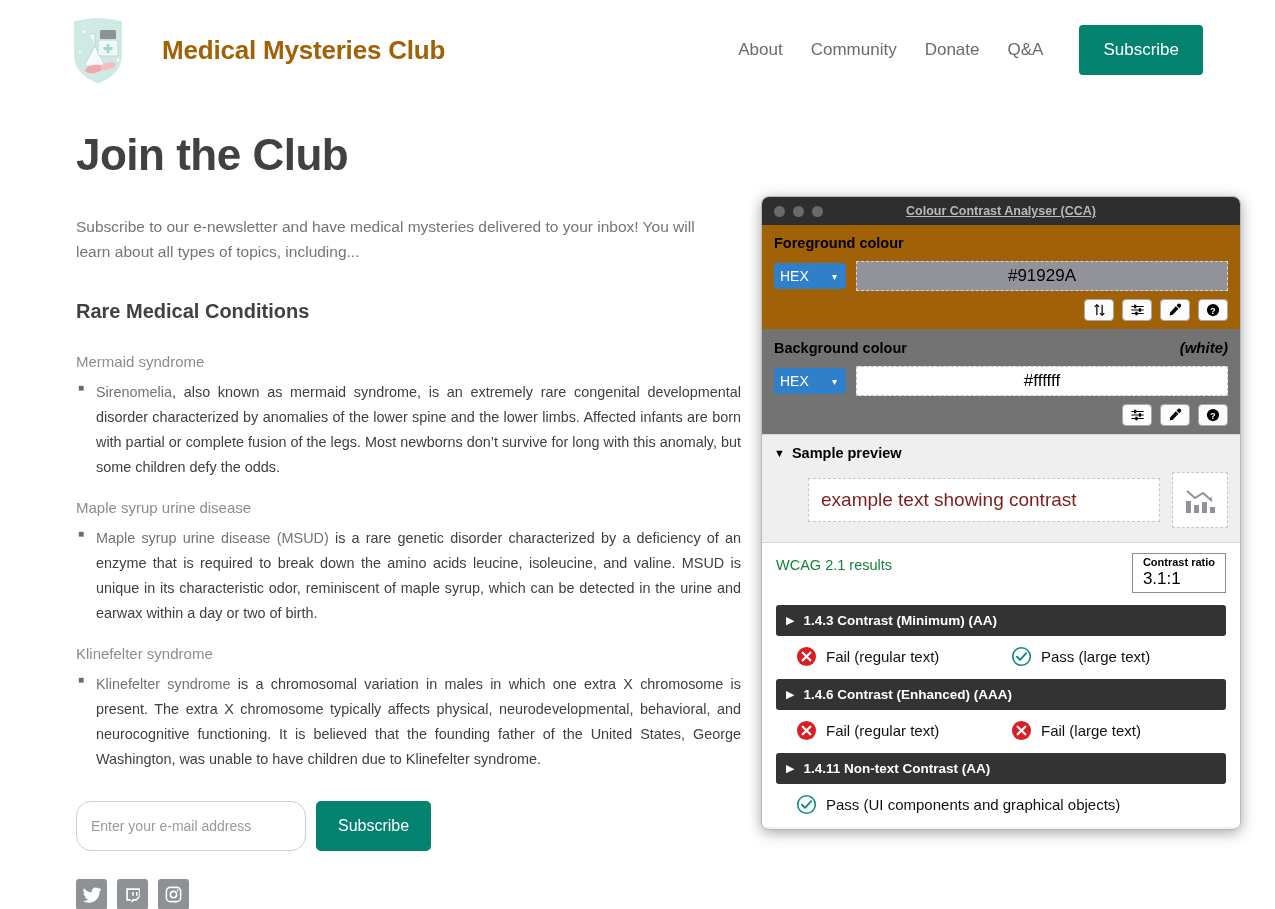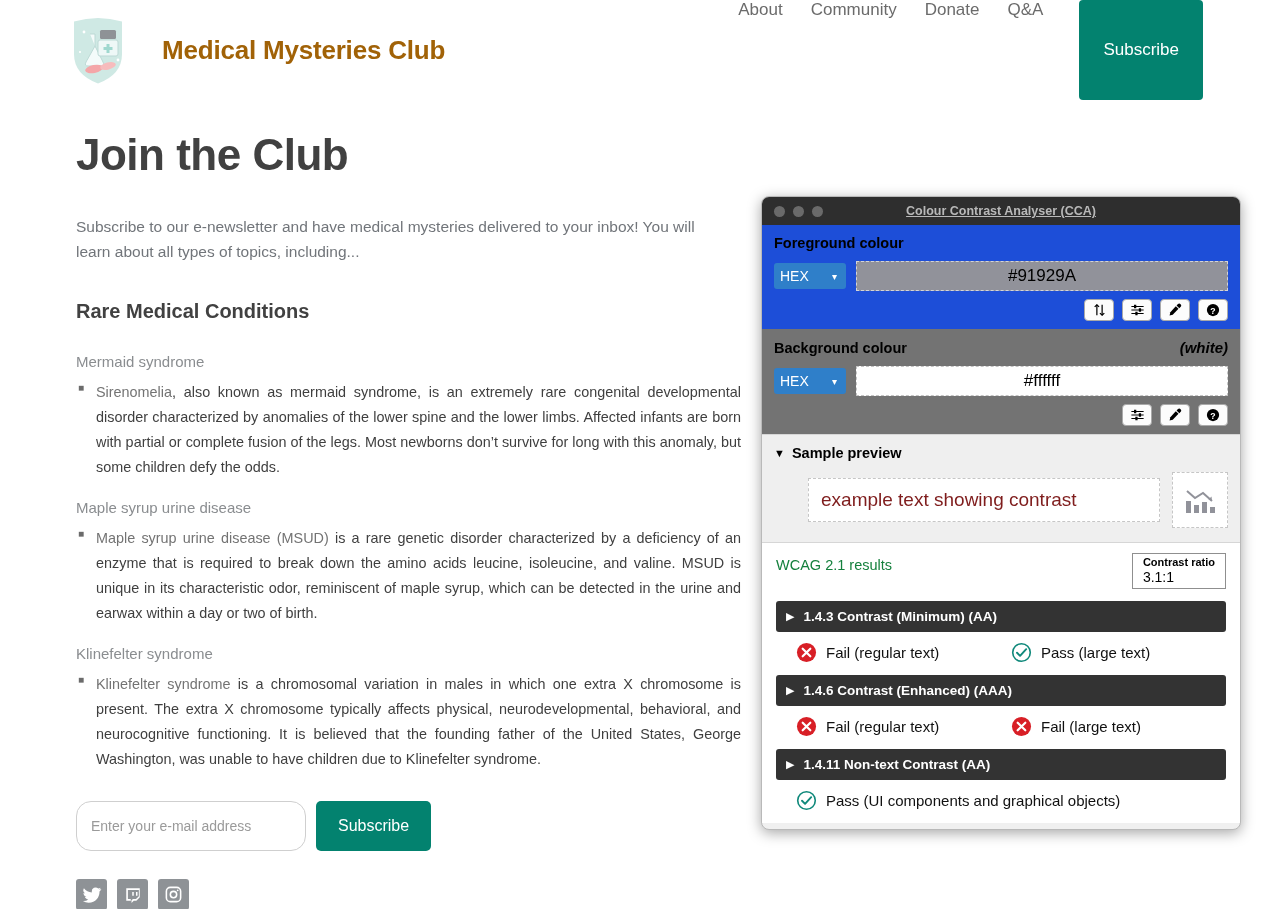--- a/index.html
+++ b/index.html
@@ -18,21 +18,21 @@
   }
   #brand { display: flex; align-items: center; margin-left: 62px; }
   #logo-badge { width: 72px; height: 84px; position: relative; }
   #brand-title {
     margin-left: 28px;
     font-size: 26px; font-weight: bold; color: #a16207;
     letter-spacing: -0.2px;
   }
   #main-nav {
     position: absolute; right: 72px; top: 0; height: 100px;
-    display: flex; gap: 0px;
+    display: flex; align-items: center; gap: 0px;
   }
   .nav-link {
     font-size: 17px; color: #6b6b6b; text-decoration: none;
     padding: 0 14px; cursor: pointer; white-space: nowrap;
   }
   #nav-subscribe-button {
     margin-left: 22px;
     background: #03826f; color: #ffffff;
     font-size: 17px; border: none; border-radius: 4px;
     padding: 15px 24px; cursor: pointer;
@@ -102,21 +102,21 @@
   }
   #window-dots { display: flex; gap: 8px; margin-left: 12px; }
   .window-dot { width: 11px; height: 11px; border-radius: 50%; background: #6a6a6a; }
   #cca-title {
     position: absolute; left: 0; right: 0; text-align: center;
     font-size: 12.5px; color: #b9b9b9; font-weight: bold;
     font-family: "Liberation Sans", sans-serif; pointer-events: none; text-decoration: underline;
   }
 
   .cca-section { padding: 10px 12px 8px 12px; }
-  #foreground-section { background: #1d4ed8; }
+  #foreground-section { background: #a16207; }
   #background-section { background: #737373; }
   .section-header-row { display: flex; align-items: baseline; justify-content: space-between; }
   .section-label { font-size: 14.5px; font-weight: bold; color: #000; }
   #background-white-note { font-size: 15px; font-style: italic; font-weight: bold; color: #000; }
 
   .colour-row { display: flex; align-items: center; gap: 10px; margin-top: 10px; }
   .hex-select {
     background: #2f7fc9; color: #fff; border: none; border-radius: 3px;
     font-size: 14px; font-weight: normal; height: 26px; width: 72px;
     padding: 0 6px; cursor: pointer;
@@ -161,21 +161,21 @@
   }
 
   #wcag-section { background: #fff; border-top: 1px solid #d6d6d6; padding: 10px 14px 12px 14px; }
   #wcag-header-row { display: flex; align-items: flex-start; justify-content: space-between; }
   #wcag-title { font-size: 14.5px; font-weight: normal; color: #15803d; margin-top: 4px; }
   #contrast-ratio-box {
     border: 1px solid #8f8f8f; background: #fff; padding: 2px 10px 3px 10px;
     min-width: 92px;
   }
   #contrast-ratio-label { font-size: 11px; font-weight: bold; color: #000; line-height: 1.2; }
-  #contrast-ratio-value { font-size: 14px; color: #000; line-height: 1.15; }
+  #contrast-ratio-value { font-size: 17px; color: #000; line-height: 1.15; }
 
   .criterion-bar {
     background: #333333; color: #fff; border-radius: 3px;
     margin: 12px 0 0 0; padding: 8px 10px;
     display: flex; align-items: center; gap: 9px; cursor: pointer;
   }
   .criterion-bar .disclosure { font-size: 11px; }
   .criterion-label { font-size: 13.5px; font-weight: bold; }
   .result-row { display: flex; margin-top: 10px; padding-left: 20px; }
   .result-item { display: flex; align-items: center; gap: 9px; width: 250px; }

